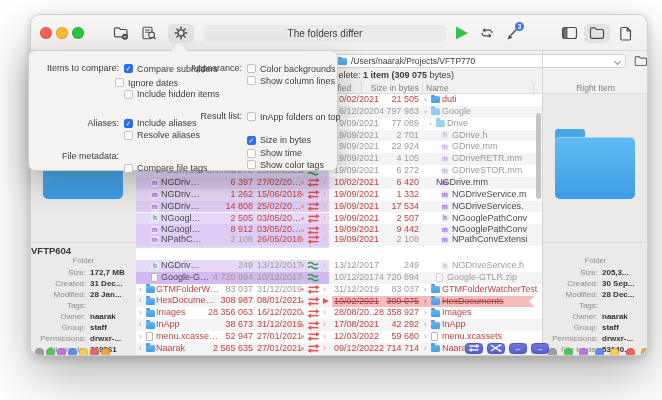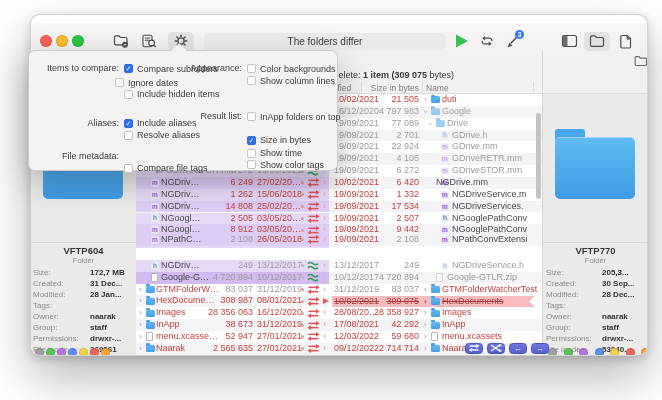--- a/index.html
+++ b/index.html
@@ -1,20 +1,20 @@
 <!DOCTYPE html>
 <html><head>
 <meta charset="utf-8">
 <style>
   *{box-sizing:border-box;margin:0;padding:0}
   html,body{width:662px;height:400px;background:#fff;font-family:"Liberation Sans",sans-serif;overflow:hidden;position:relative}
   .abs{position:absolute}
   #win{position:absolute;left:30px;top:14px;width:618px;height:342px;background:#fff;border-radius:10px;
        border:1px solid rgba(0,0,0,.18);box-shadow:0 22px 50px rgba(0,0,0,.28),0 3px 10px rgba(0,0,0,.18);overflow:hidden}
-  #toolbar{position:absolute;left:0;top:8px;width:100%;height:36px;background:linear-gradient(#f7f6f5,#f1f0ef);border-bottom:1px solid #d8d7d6}
+  #toolbar{position:absolute;left:0;top:0;width:100%;height:36px;background:linear-gradient(#f7f6f5,#f1f0ef);border-bottom:1px solid #d8d7d6}
   .tl{position:absolute;top:12px;width:12px;height:12px;border-radius:50%;border:.5px solid rgba(0,0,0,.15)}
   .pill{position:absolute;top:9px;width:26px;height:19px;background:#e4e3e2;border-radius:5px}
   .ticon{position:absolute;top:11px}
   #statusfield{position:absolute;left:173px;top:10px;width:242px;height:17px;background:#ebeae9;border-radius:4px;
        font-size:10px;color:#3d3d3d;display:flex;align-items:center;justify-content:center}
   #band{position:absolute;left:0;top:36px;width:100%;height:43px;background:#f2f1f0;border-bottom:1px solid #dddcdb}
   .vdiv{position:absolute;top:36px;bottom:0;width:1px;background:#d6d5d4}
   #pathfield{position:absolute;left:303px;top:39px;width:292px;height:14px;background:#fff;border:1px solid #d2d1d0;border-radius:4px;
        font-size:8.5px;color:#3a3a3a;display:flex;align-items:center;padding-left:16px;white-space:nowrap}
   .minifold{position:absolute;left:3px;top:3px;width:9px;height:7px;background:linear-gradient(#63b5f0,#4aa3ea);border-radius:1.5px}
@@ -42,23 +42,23 @@
   .mk{font-size:9px;font-weight:bold}
   .tri{position:absolute;top:50%;margin-top:-3.5px;width:0;height:0;border-top:3.5px solid transparent;border-bottom:3.5px solid transparent;border-left:6px solid #dd5a55}
   .delband{position:absolute;top:.5px;height:11px;left:196px;width:203px;background:#f5bcbe;
        clip-path:polygon(0 0,100% 0,calc(100% - 6px) 50%,100% 100%,0 100%)}
   .delband .c{color:#a93b3e !important;text-decoration:line-through}
   #scrollthumb{position:absolute;left:505px;top:98px;width:5px;height:86px;background:#c3c3c3;border-radius:2.5px}
   .sidebar{position:absolute;top:79px;bottom:0;background:#ebeae9}
   .bigfold-tab{position:absolute;height:11px;background:#47a5e9;border-radius:3px 3px 0 0}
   .bigfold{position:absolute;height:62px;background:linear-gradient(#5fbbf2,#3e9ce6);border-radius:5px;box-shadow:inset 0 1px 0 rgba(255,255,255,.4)}
   .sidesep{position:absolute;height:1px;background:#d8d7d6}
-  .sname{position:absolute;font-size:9.5px;font-weight:bold;color:#3a3a3a;text-align:center}
+  .sname{position:absolute;font-size:9.5px;font-weight:bold;color:#3a3a3a;}
   .skind{position:absolute;font-size:7.5px;color:#8f8f8e;text-align:center}
-  .fl{position:absolute;font-size:8px;color:#8b8b8a;white-space:nowrap}
+  .fl{position:absolute;font-size:8px;color:#8b8b8a;text-align:right;white-space:nowrap}
   .fv{position:absolute;font-size:8px;color:#333;font-weight:bold;white-space:nowrap}
   .dot{position:absolute;width:9px;height:9px;border-radius:50%;border:.5px solid rgba(0,0,0,.12)}
   #popover{position:absolute;left:28px;top:50px;width:310px;height:121px;background:#f4f3f2;border:1px solid #cdcccb;border-radius:7px;
        box-shadow:0 12px 32px rgba(0,0,0,.25);z-index:50;font-size:9px;color:#3c3c3c}
   #poparrow{position:absolute;left:171px;top:43px;width:0;height:0;border-left:8px solid transparent;border-right:8px solid transparent;
        border-bottom:8px solid #f4f3f2;z-index:51}
   .pl{position:absolute;text-align:right;white-space:nowrap}
   .pitem{position:absolute;display:flex;align-items:center;gap:4px;white-space:nowrap;height:11px}
   .cb{display:inline-block;width:9px;height:9px;border-radius:2px;background:#fdfdfd;border:1px solid #c2c1c0;
       font-size:7px;line-height:8px;text-align:center;color:#fff}
@@ -128,30 +128,36 @@
     <svg class="ticon" style="left:558px" width="16" height="14" viewBox="0 0 16 14">
       <path d="M1.5 3.2 a1.4 1.4 0 0 1 1.4-1.4 h3.1 l1.4 1.7 h5.7 a1.4 1.4 0 0 1 1.4 1.4 v6 a1.4 1.4 0 0 1 -1.4 1.4 h-10.2 a1.4 1.4 0 0 1 -1.4-1.4 z" fill="none" stroke="#4c4c4c" stroke-width="1.2"></path>
     </svg>
     <svg class="ticon" style="left:588px" width="13" height="15" viewBox="0 0 13 15">
       <path d="M3 1.5 h5.2 L11.5 4.8 v8 a1.2 1.2 0 0 1 -1.2 1.2 H3 a1.2 1.2 0 0 1 -1.2-1.2 V2.7 A1.2 1.2 0 0 1 3 1.5 z" fill="none" stroke="#4c4c4c" stroke-width="1.2"></path>
       <path d="M8.2 1.5 V4.8 H11.5" fill="none" stroke="#4c4c4c" stroke-width="1.2"></path>
     </svg>
   </div>
 
   <div id="band"></div>
+  <div id="pathfield">
+    <span class="minifold"></span>
+    <span>/Users/naarak/Projects/VFTP770</span>
+    <span class="chevdown"></span>
+  </div>
   <svg class="abs" style="left:603px;top:40px" width="14" height="12" viewBox="0 0 14 12">
     <path d="M1.2 2.8 a1.2 1.2 0 0 1 1.2-1.2 h2.7 l1.2 1.5 h5 a1.2 1.2 0 0 1 1.2 1.2 v5 a1.2 1.2 0 0 1 -1.2 1.2 h-8.9 a1.2 1.2 0 0 1 -1.2-1.2 z" fill="none" stroke="#6b6b6b" stroke-width="1.1"></path>
   </svg>
   <div id="statusline">
     <span>Delete:</span>
     <b>1 item (309 075</b><span> bytes)</span>
   </div>
   <div class="hdr" style="left:288px">Modified</div>
   <div class="hdr" style="left:336px;width:52px;justify-content:flex-end">Size in bytes</div>
   <div class="hdr" style="left:395px">Name</div>
+  <div class="hdr" style="left:511px;width:107px;justify-content:center">Right Item</div>
   <div class="hsep" style="left:330px"></div>
     <div class="hsep" style="left:391px"></div>
     <div class="hsep" style="left:502px"></div>
 
   <div class="sidebar" style="left:0;width:105px" id="sideL">
       <span class="bigfold-tab" style="left:12px;top:35px;width:30px"></span>
       <span class="bigfold" style="left:12px;top:43px;width:80px"></span>
       <span class="sidesep" style="left:0;top:148px;width:100%"></span>
       <span class="sname" style="left:0;top:151px;width:100%">VFTP604</span>
       <span class="skind" style="left:0;top:162px;width:100%">Folder</span>
@@ -176,21 +182,20 @@
       <span class="dot" style="left:26px;top:254px;background:#b873e0"></span>
       <span class="dot" style="left:37px;top:254px;background:#5d8df2"></span>
       <span class="dot" style="left:48px;top:254px;background:#f6cf4b"></span>
       <span class="dot" style="left:59px;top:254px;background:#ee6559"></span>
       <span class="dot" style="left:70px;top:254px;background:#f6a435"></span>
     </div>
   <div class="sidebar" style="left:511px;width:107px" id="sideR">
       <span class="bigfold-tab" style="left:13px;top:35px;width:30px"></span>
       <span class="bigfold" style="left:13px;top:43px;width:80px"></span>
       <span class="sidesep" style="left:0;top:148px;width:100%"></span>
-      <span class="sname" style="left:0;top:151px;width:100%">VFTP770</span>
       <span class="skind" style="left:0;top:162px;width:100%">Folder</span>
       <span class="fl" style="left:4px;width:52px;top:174px">Size:</span>
       <span class="fv" style="left:60px;top:174px">205,3...</span>
       <span class="fl" style="left:4px;width:52px;top:185px">Created:</span>
       <span class="fv" style="left:60px;top:185px">30 Sep...</span>
       <span class="fl" style="left:4px;width:52px;top:196px">Modified:</span>
       <span class="fv" style="left:60px;top:196px">28 Dec...</span>
       <span class="fl" style="left:4px;width:52px;top:207px">Tags:</span>
       <span class="fv" style="left:60px;top:207px"></span>
       <span class="fl" style="left:4px;width:52px;top:218px">Owner:</span>
@@ -411,21 +416,21 @@
         </span>
         <span class="c" style="left:316px;color:#9b9b9b">GDriveSTOR.mm</span>
       </div>
       <div class="row" style="top:82.95px">
         <span class="bg" style="left:0;width:193px;background:#ddccf4"></span>
         <span class="bg" style="left:193px;width:213px;background:#f4f4f6"></span>
         <span class="c" style="left:15px">
           <span class="badge bm">m</span>
         </span>
         <span class="c" style="left:25px;color:#4a4a4a">NGDriv…</span>
-        <span class="c sz" style="left:70px;width:47px;color:#c4423e">6 249</span>
+        <span class="c sz" style="left:70px;width:47px;color:#c4423e">6 397</span>
         <span class="c" style="left:121px;color:#c4423e">27/02/20…</span>
         <span class="rdot" style="left:165px;background:#e39a98"></span>
         <span class="c" style="left:171px">
           <svg width="13" height="9" viewBox="0 0 13 9">
             <g fill="#e05252">
               <rect x="1.5" y="1.6" width="8" height="1.5"></rect>
               <polygon points="9,0 12.5,2.35 9,4.7"></polygon>
               <rect x="3.5" y="5.9" width="8" height="1.5"></rect>
               <polygon points="4,4.3 0.5,6.65 4,9"></polygon>
             </g>

